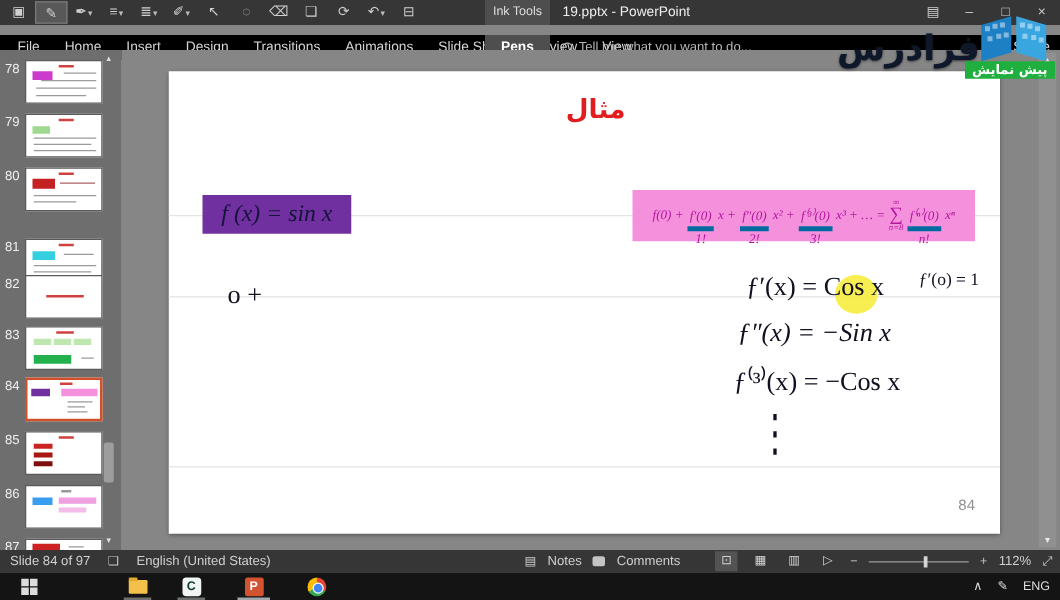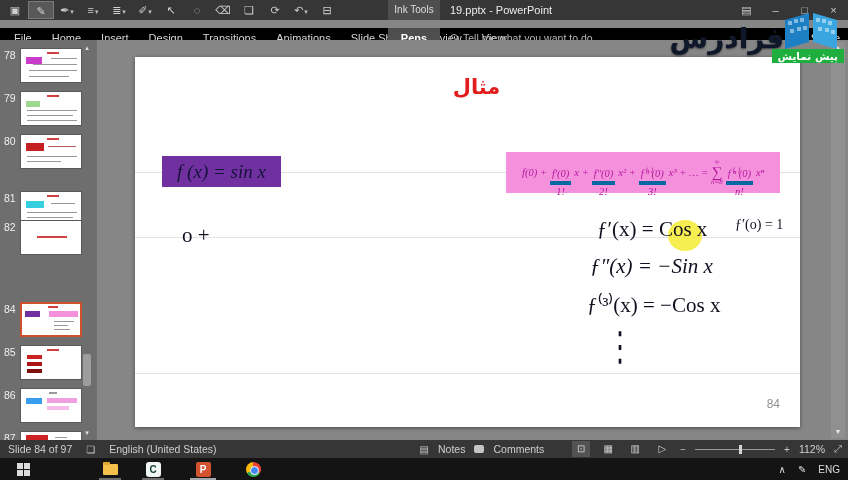--- a/index.html
+++ b/index.html
@@ -219,20 +219,31 @@
         </div>
       </div>
 
       <div class="thumb-row" style="top:180px;">
         <div class="thumb-num">82</div>
         <div class="thumb-box">
           <div class="mk" style="left:16px;top:15px;width:30px;height:2px;background:#d04040;"></div>
         </div>
       </div>
 
+      <div class="thumb-row" style="top:221px;">
+        <div class="thumb-num">83</div>
+        <div class="thumb-box">
+          <div class="mk" style="left:24px;top:3px;width:14px;height:2px;background:#d04040;"></div>
+          <div class="mk" style="left:6px;top:9px;width:14px;height:5px;background:#bfe8b0;"></div>
+          <div class="mk" style="left:22px;top:9px;width:14px;height:5px;background:#bfe8b0;"></div>
+          <div class="mk" style="left:38px;top:9px;width:14px;height:5px;background:#bfe8b0;"></div>
+          <div class="mk" style="left:6px;top:22px;width:30px;height:7px;background:#22b14c;"></div>
+          <div class="mk" style="left:44px;top:24px;width:10px;height:1px;background:#9a9a9a;"></div>
+        </div>
+      </div>
 
       <div class="thumb-row" style="top:262px;">
         <div class="thumb-num">84</div>
         <div class="thumb-box sel">
           <div class="mk" style="left:26px;top:2px;width:10px;height:2px;background:#d04040;"></div>
           <div class="mk" style="left:3px;top:7px;width:15px;height:6px;background:#7030A0;"></div>
           <div class="mk" style="left:27px;top:7px;width:29px;height:6px;background:#f590dd;"></div>
           <div class="mk" style="left:32px;top:17px;width:20px;height:1px;background:#9a9a9a;"></div>
           <div class="mk" style="left:32px;top:21px;width:14px;height:1px;background:#9a9a9a;"></div>
           <div class="mk" style="left:32px;top:25px;width:16px;height:1px;background:#9a9a9a;"></div>

